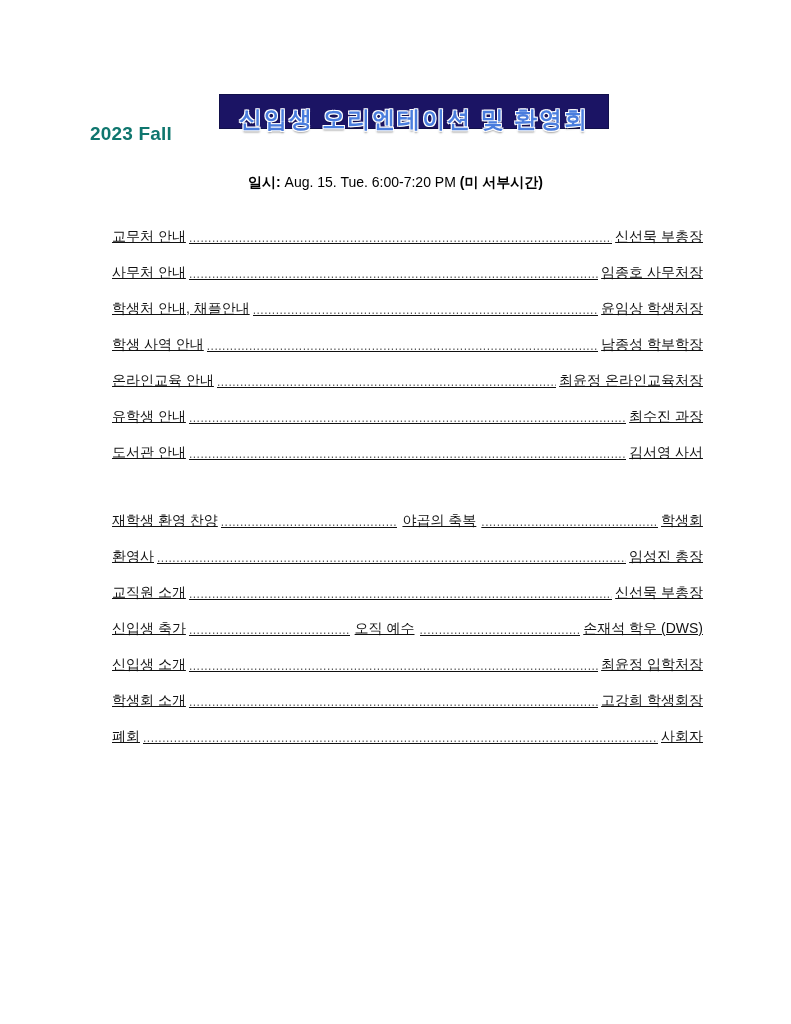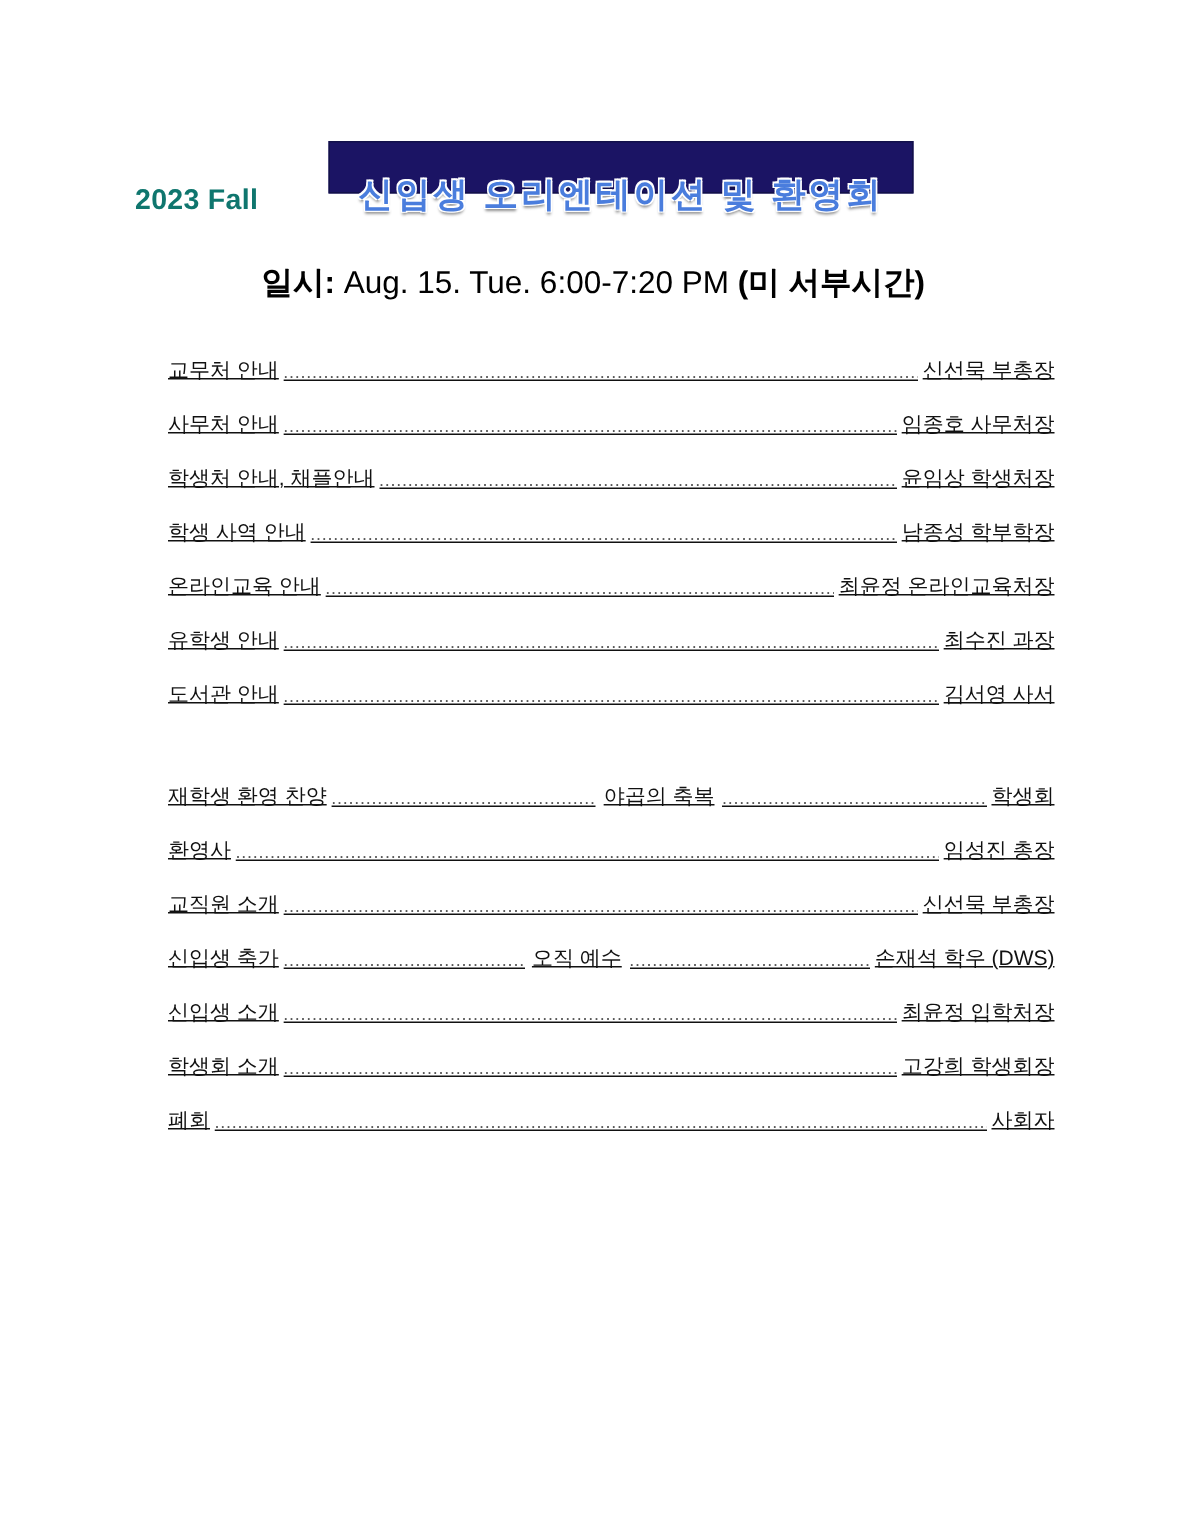--- a/index.html
+++ b/index.html
@@ -43,42 +43,42 @@
     left: 219px;
     top: 10px;
     width: 388px;
     height: 33px;
     background: #1b1464;
     border: 1px solid #12104a;
   }
   .title-text {
     position: absolute;
     left: 0;
-    top: 18px;
+    top: 8px;
     width: 388px;
     height: 33px;
     line-height: 33px;
     text-align: center;
     font-size: 23px;
     font-weight: bold;
     color: #4a7ddd;
     letter-spacing: 2px;
     text-shadow:
       -1px -1px 0 #ffffff,
        1px -1px 0 #ffffff,
       -1px  1px 0 #ffffff,
        1px  1px 0 #ffffff,
        0px  2px 2px rgba(0,0,0,0.45);
     white-space: nowrap;
   }
 
   
   .center-line {
     text-align: center;
-    font-size: 21px;
+    font-size: 14px;
     color: #000;
   }
   .date-line {
     margin-top: 30px;
   }
   .zoom-line {
     margin-top: 26px;
   }
   .b { font-weight: bold; }
 

